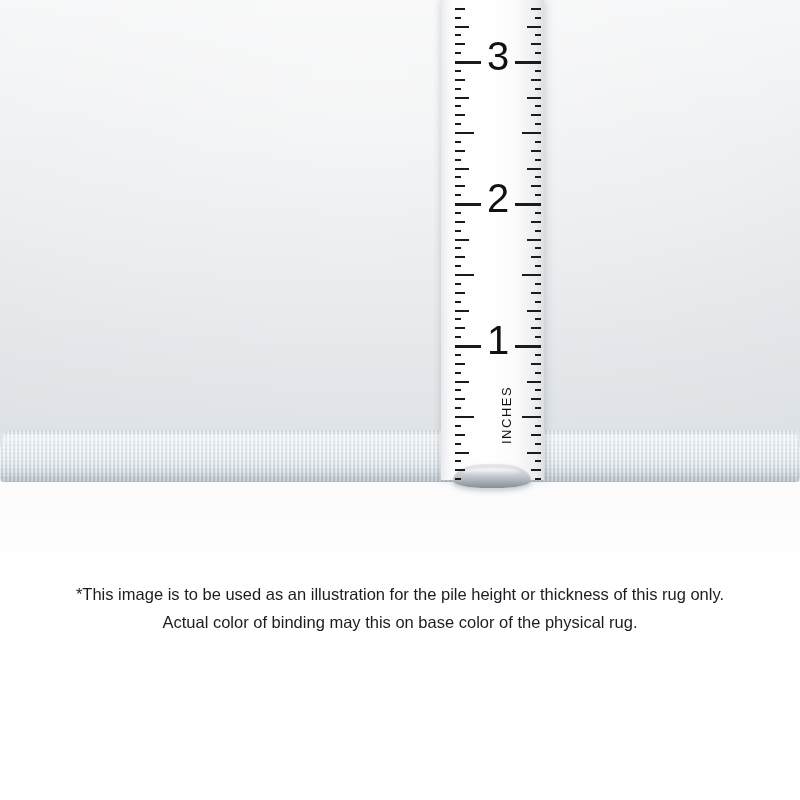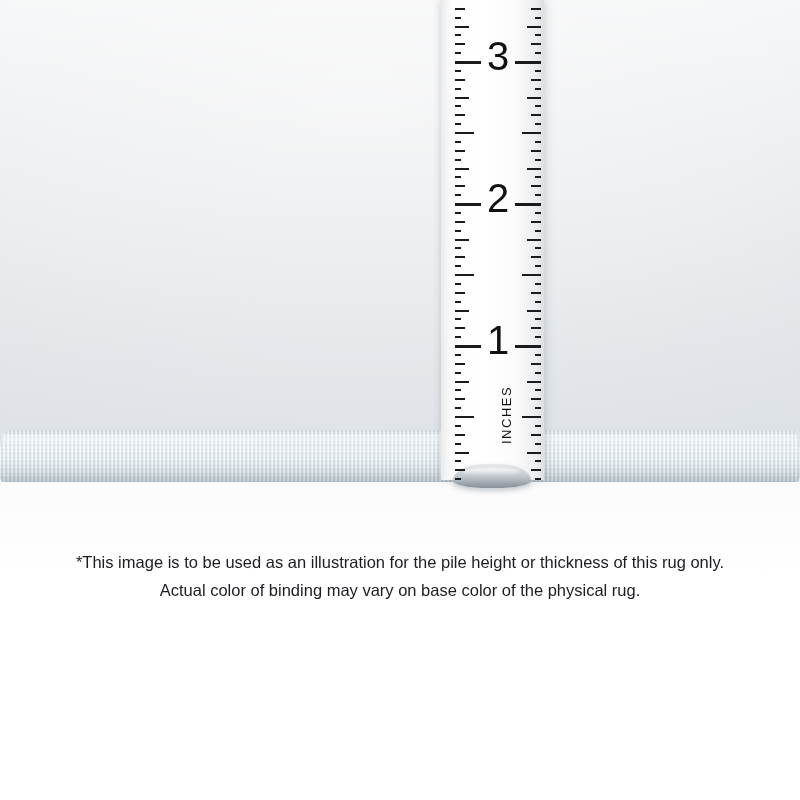--- a/index.html
+++ b/index.html
@@ -177,21 +177,21 @@
     letter-spacing: 1.5px;
     transform: rotate(-90deg);
     transform-origin: left top;
     white-space: nowrap;
   }
 
   
   .caption {
     position: absolute;
     left: 0;
-    top: 548px;
+    top: 580px;
     width: 800px;
     text-align: center;
     color: #1c1c22;
     font-family: "Liberation Sans", sans-serif;
     font-size: 16.5px;
     line-height: 28px;
   }
   .caption-line { display: block; }
 </style>
 </head>
@@ -327,16 +327,16 @@
     </div>
 
   <div class="numlabel" style="left:487px; top:36px;">3</div>
   <div class="numlabel" style="left:487px; top:178px;">2</div>
   <div class="numlabel" style="left:487px; top:320px;">1</div>
 
   <div class="inches-label" style="left:499px; top:444px;">INCHES</div>
 
   <div class="caption">
     <span class="caption-line">*This image is to be used as an illustration for the pile height or thickness of this rug only.</span>
-    <span class="caption-line">Actual color of binding may vary on base color of the physical rug.</span>
+    <span class="caption-line">Actual color of binding may this on base color of the physical rug.</span>
   </div>
 
 </div>
 
 </body></html>

